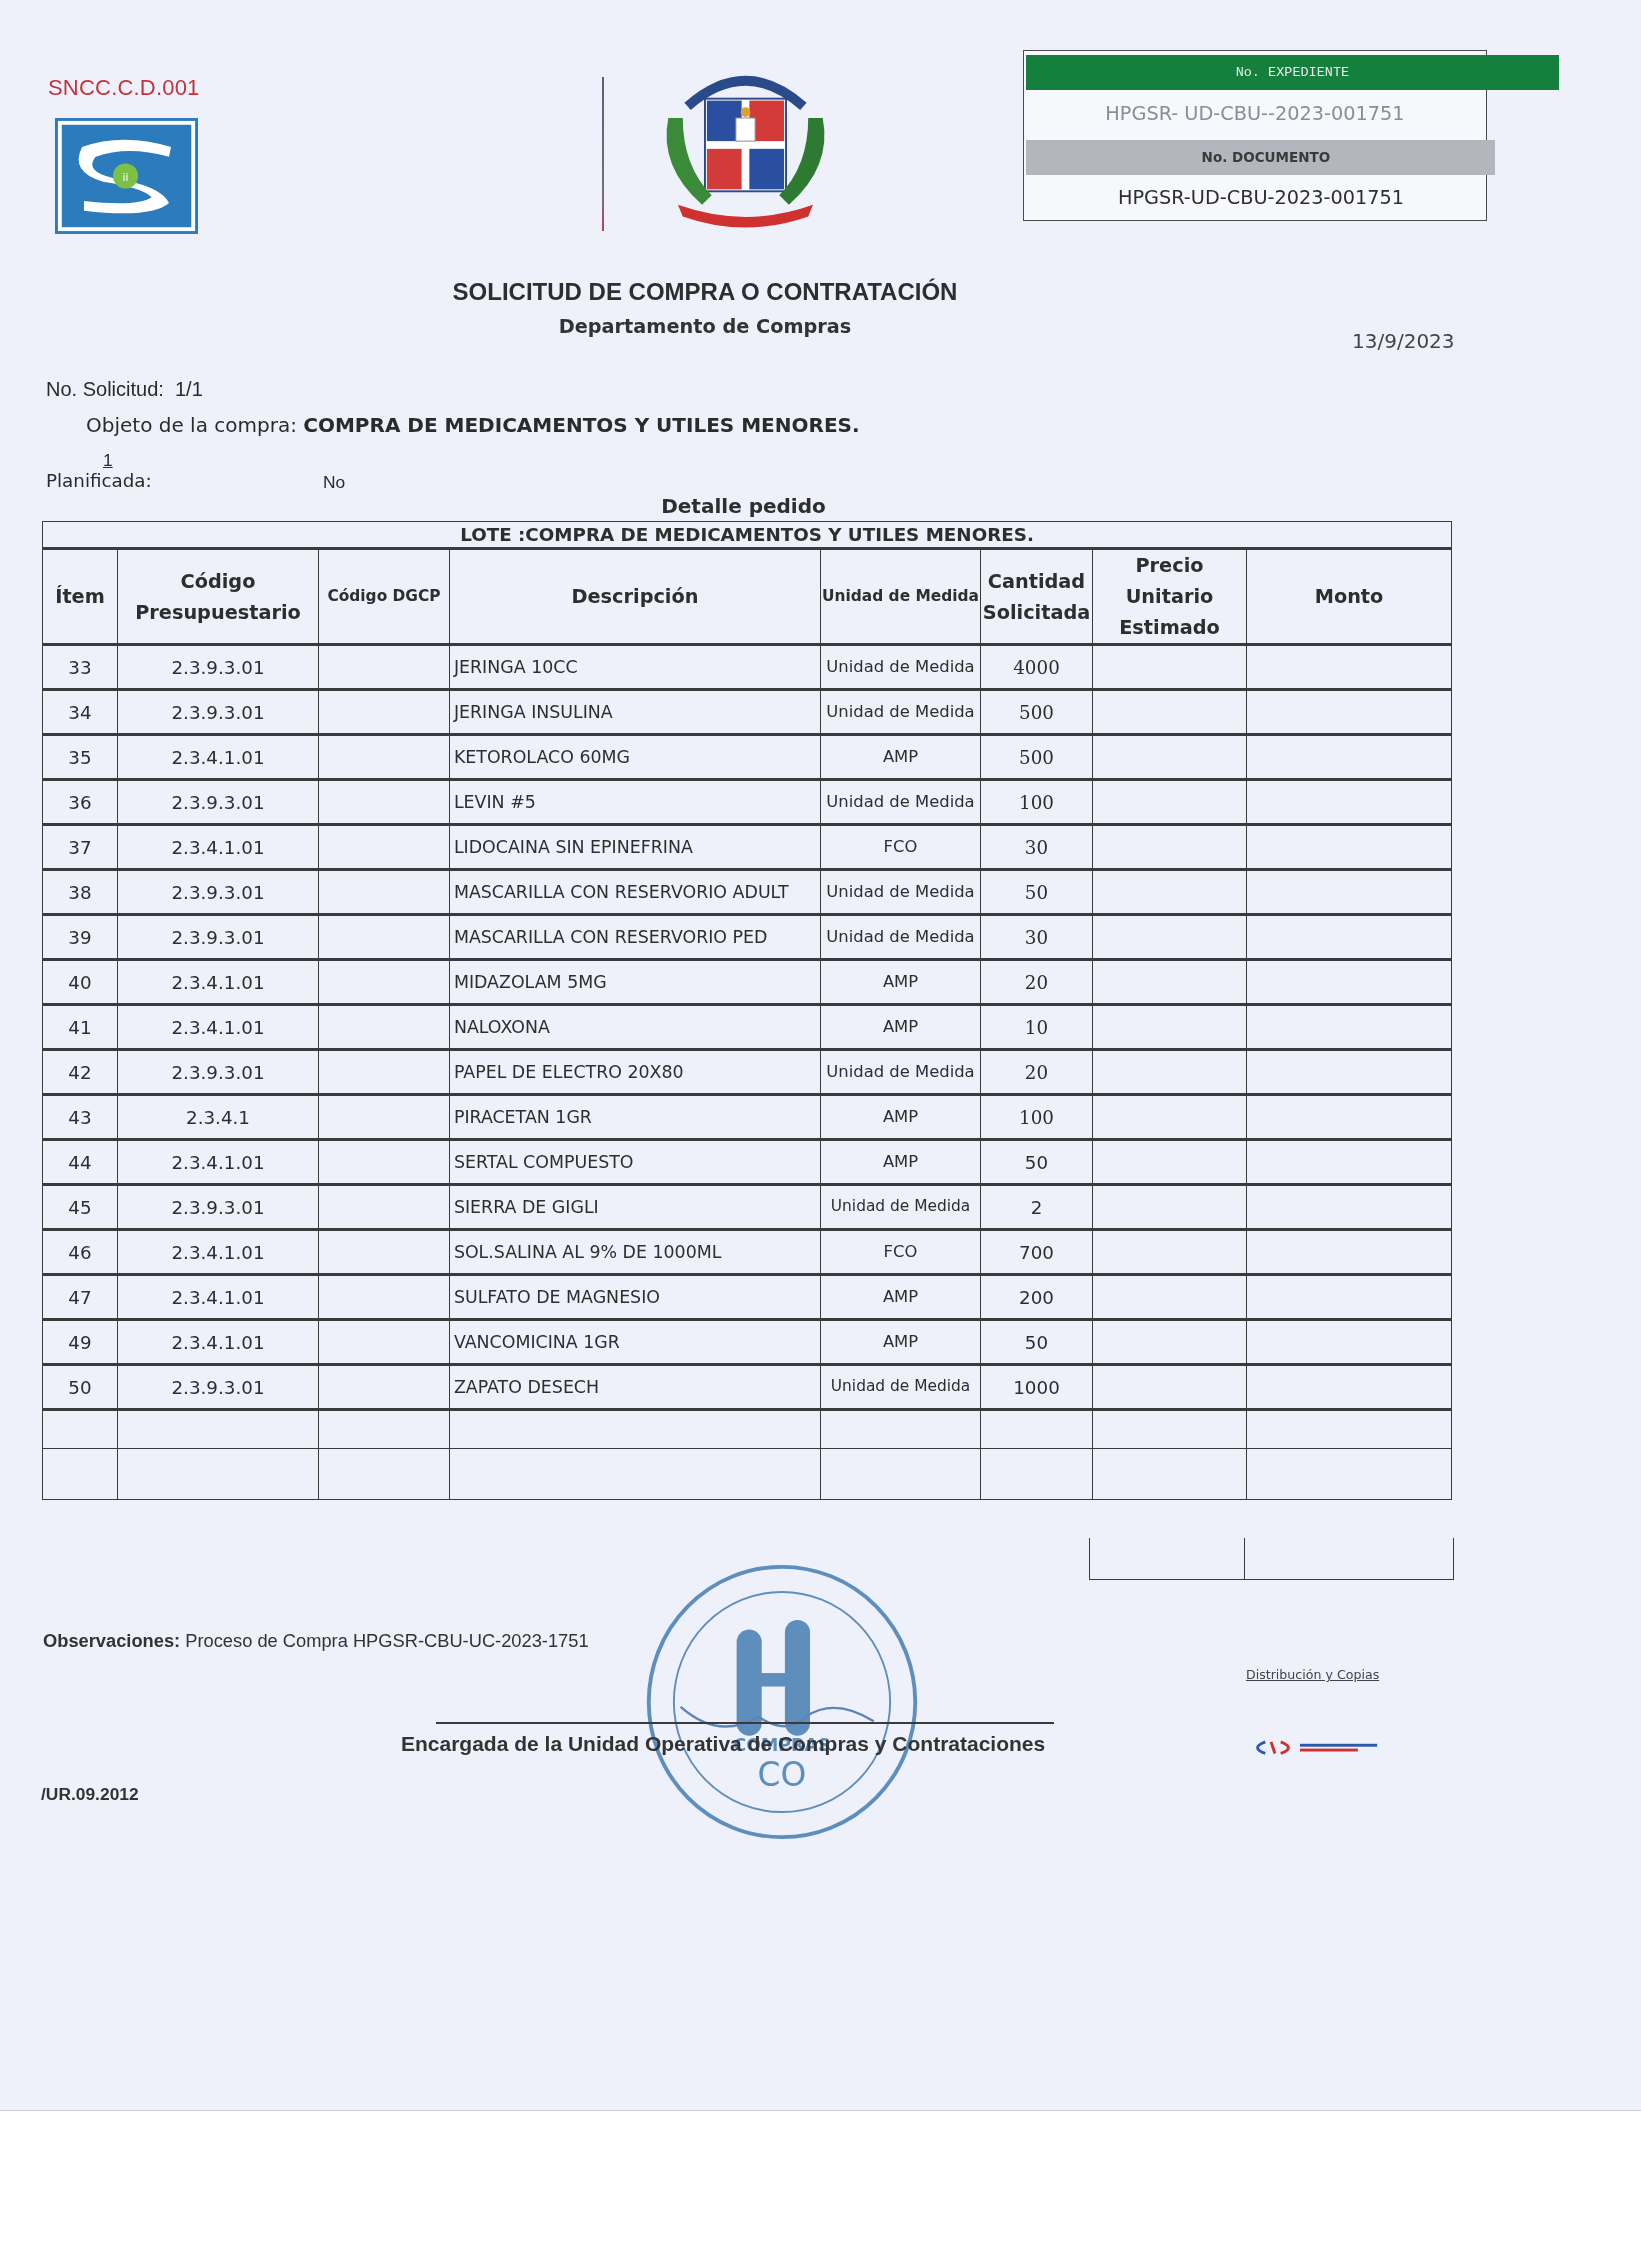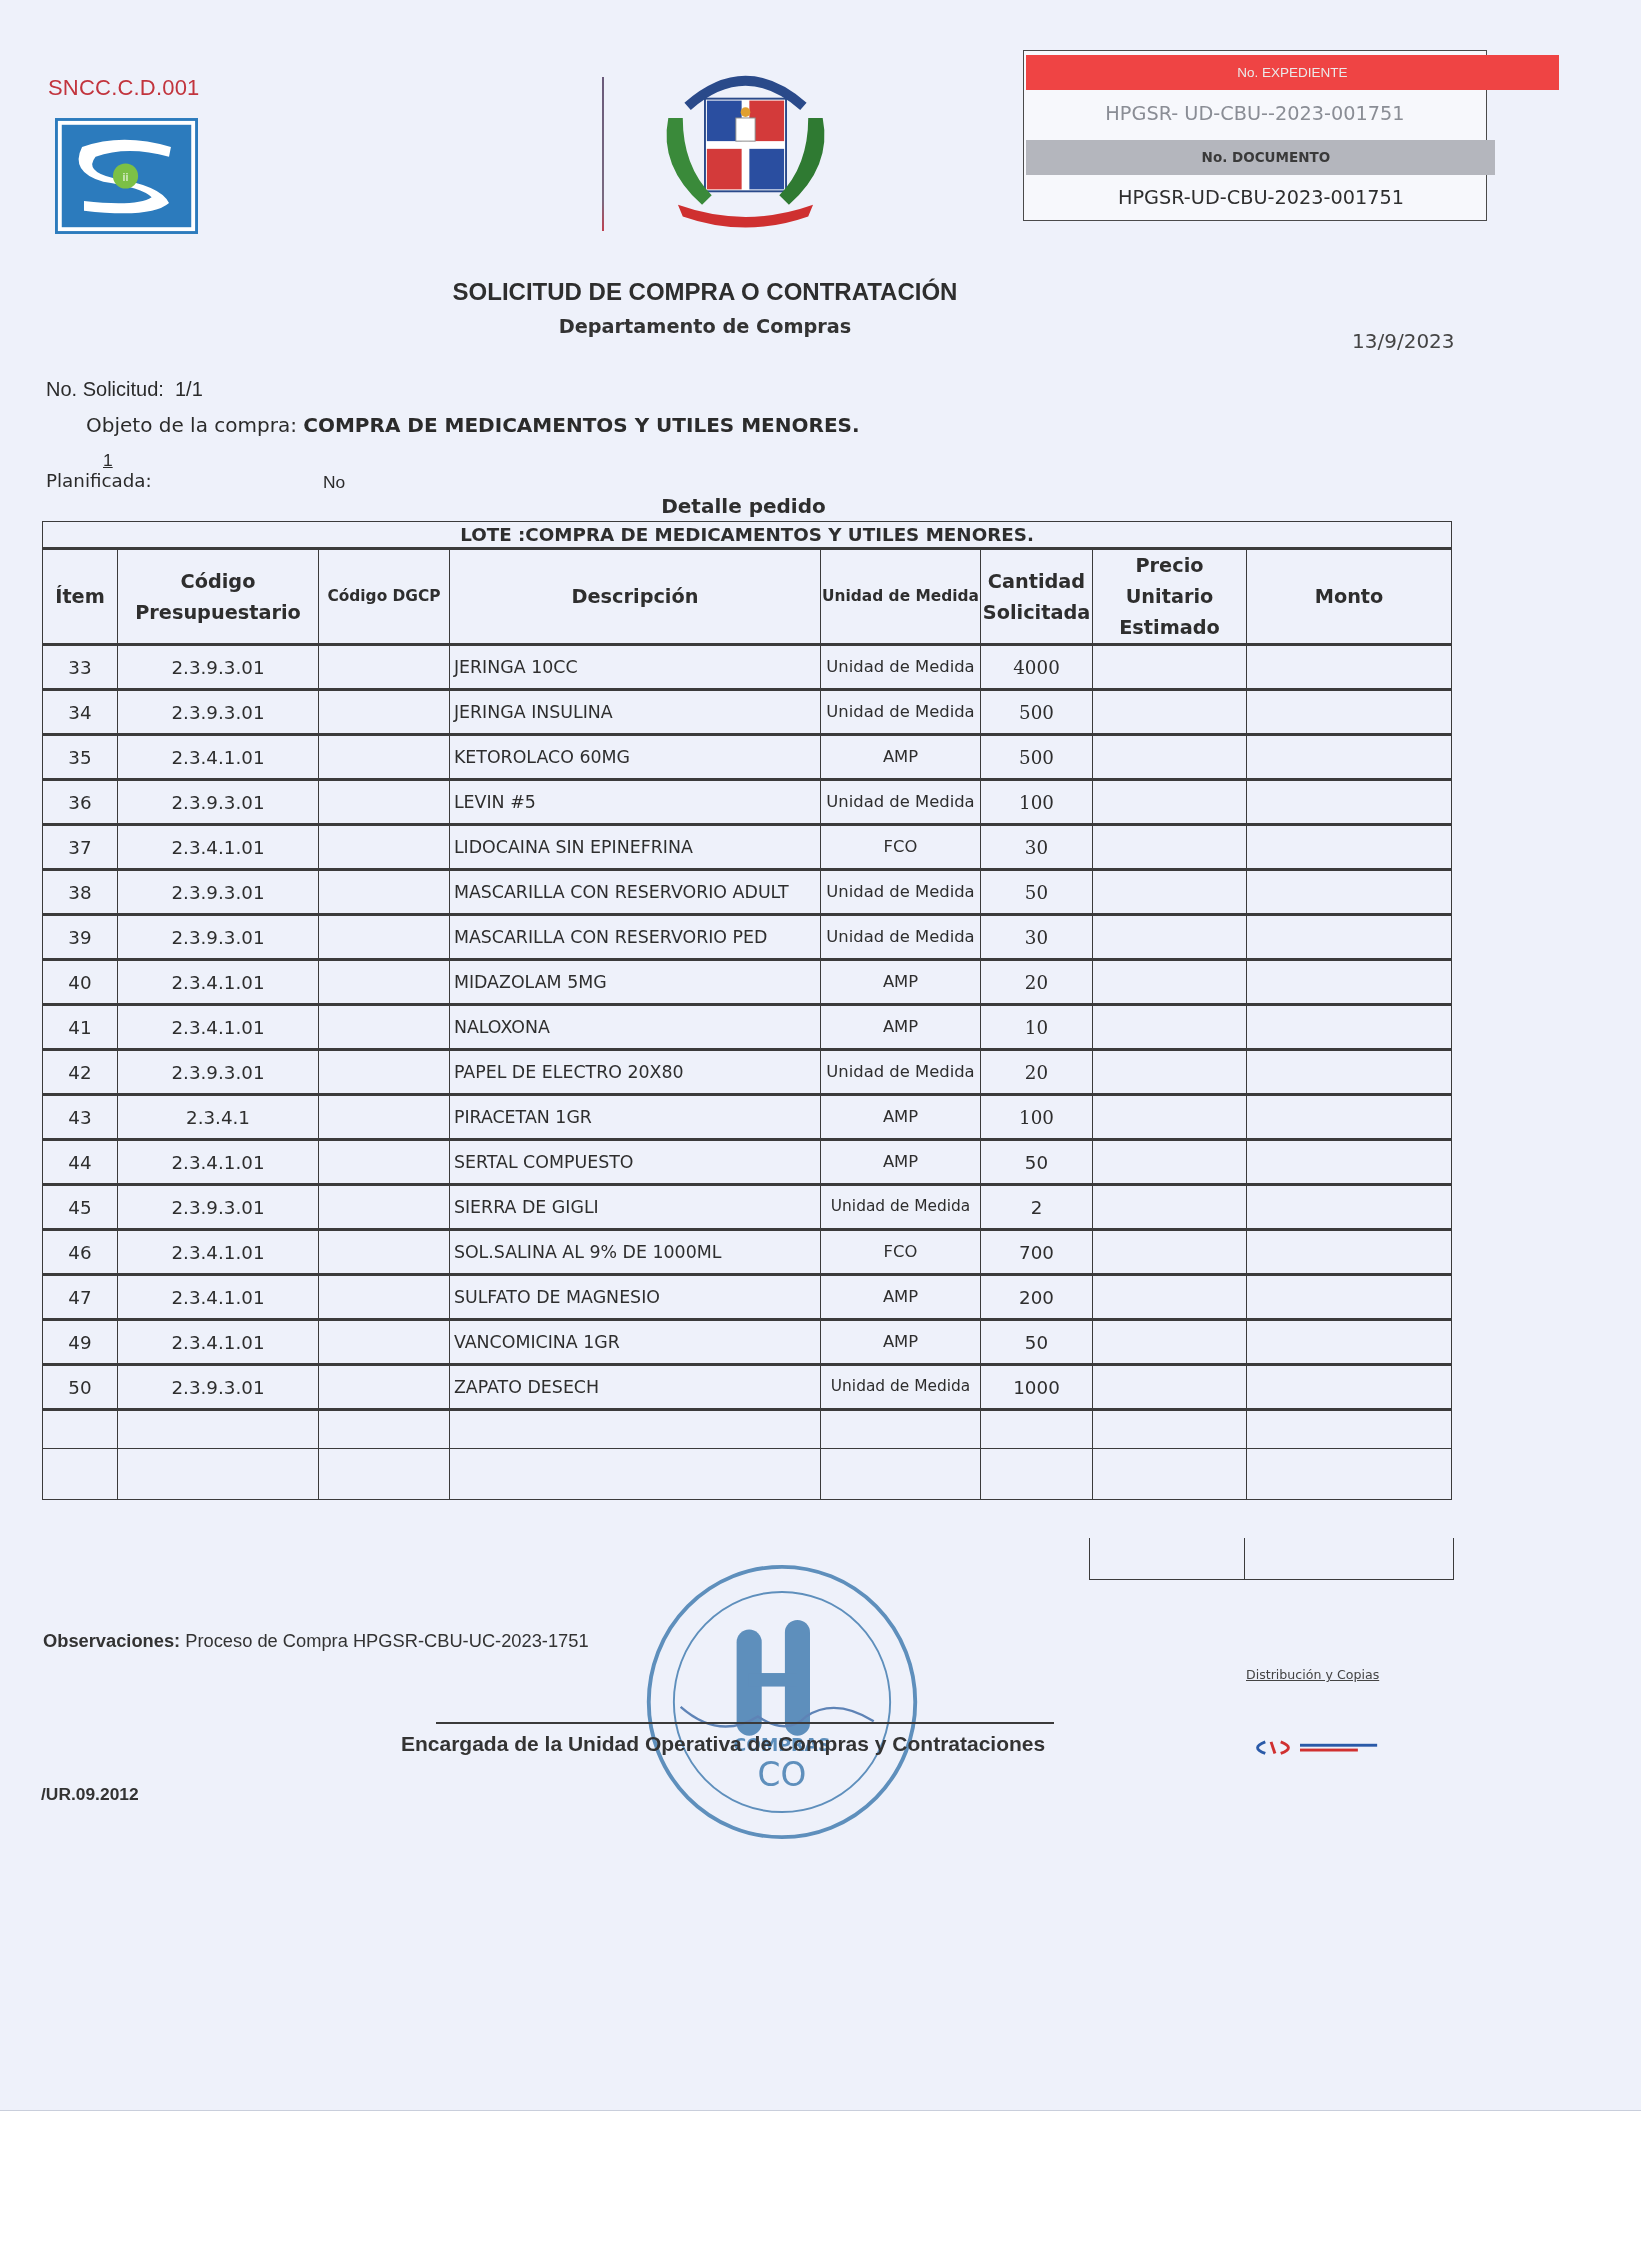--- a/index.html
+++ b/index.html
@@ -13,21 +13,21 @@
     background: #eef1fa;
     border-bottom: 1px solid #c9cedb;
   }
   .abs { position: absolute; }
   .code-label { left: 48px; top: 75px; font-size: 22px; font-weight: normal; color: #c2343d; letter-spacing: 0.2px; }
   .logo { left: 55px; top: 118px; width: 143px; height: 116px; }
   .vline { left: 602px; top: 77px; width: 1.9px; height: 154px; background: linear-gradient(#6a5a7a, #7a6a80 80%, #c04050); }
   .coat { left: 649px; top: 60px; width: 193px; height: 169px; }
 
   .exp-box { left: 1023px; top: 50px; width: 462px; height: 169px; border: 1.9px solid #4a4a4a; background: #f7f8fc; }
-  .exp-head { position: absolute; left: 1.9px; top: 3.9px; width: 533px; height: 35px; background: #ef4444; color: #eaeaea; font-size: 13.5px; text-align: center; line-height: 35px; font-family: Liberation Sans, sans-serif; }
+  .exp-head { position: absolute; left: 1.9px; top: 3.9px; width: 533px; height: 35px; background: #15803d; color: #eaeaea; font-size: 13.5px; text-align: center; line-height: 35px; font-family: Liberation Mono, monospace; }
   .exp-val { position: absolute; left: 0; top: 42px; width: 462px; height: 42px; text-align: center; line-height: 42px; font-size: 19.3px; color: #8a8d95; font-family: "DejaVu Sans", sans-serif; }
   .doc-head { position: absolute; left: 1.9px; top: 89px; width: 458px; height: 35px; background: #b4b6bd; color: #3a3a3a; font-size: 13.5px; font-weight: bold; text-align: center; line-height: 35px; font-family: "DejaVu Sans", sans-serif; padding-left: 11px; }
   .doc-val { position: absolute; left: 6px; top: 126px; width: 462px; height: 42px; text-align: center; line-height: 42px; font-size: 19.3px; font-weight: normal; color: #2e2e2e; font-family: "DejaVu Sans", sans-serif; }
 
   .title { left: 0; width: 1410px; top: 278px; text-align: center; font-size: 24px; font-weight: bold; color: #2e2e2e; }
   .subtitle { left: 0; width: 1410px; top: 315px; text-align: center; font-size: 19.3px; font-weight: bold; color: #333; font-family: "DejaVu Sans", sans-serif; }
   .date { left: 1352px; top: 329px; font-size: 20px; color: #444; font-family: "DejaVu Sans", sans-serif; }
 
   .solicitud { left: 46px; top: 378px; font-size: 20px; }
   .objeto { left: 46px; top: 413px; font-size: 20px; font-family: "DejaVu Sans", sans-serif; margin-left: 40px; }

